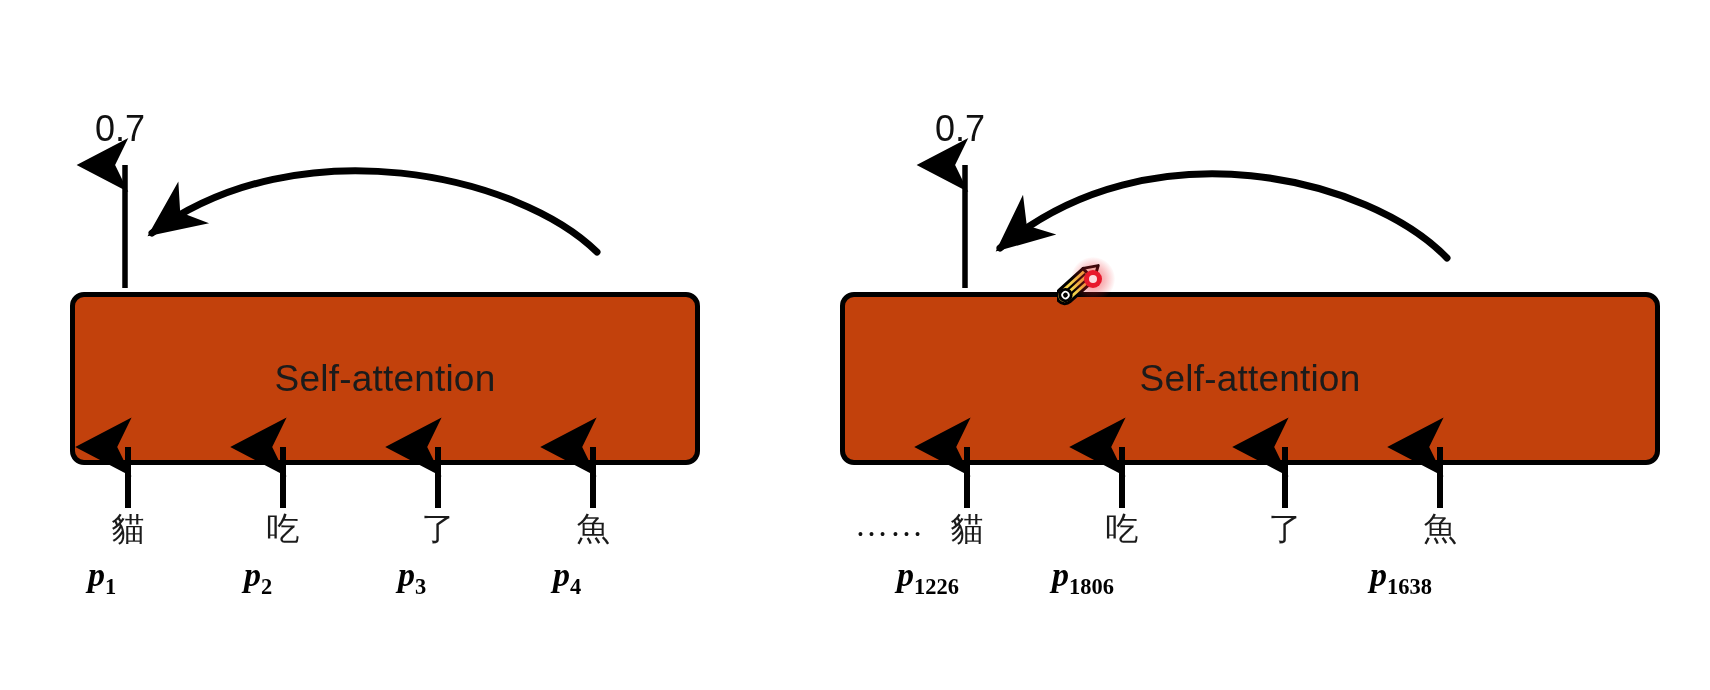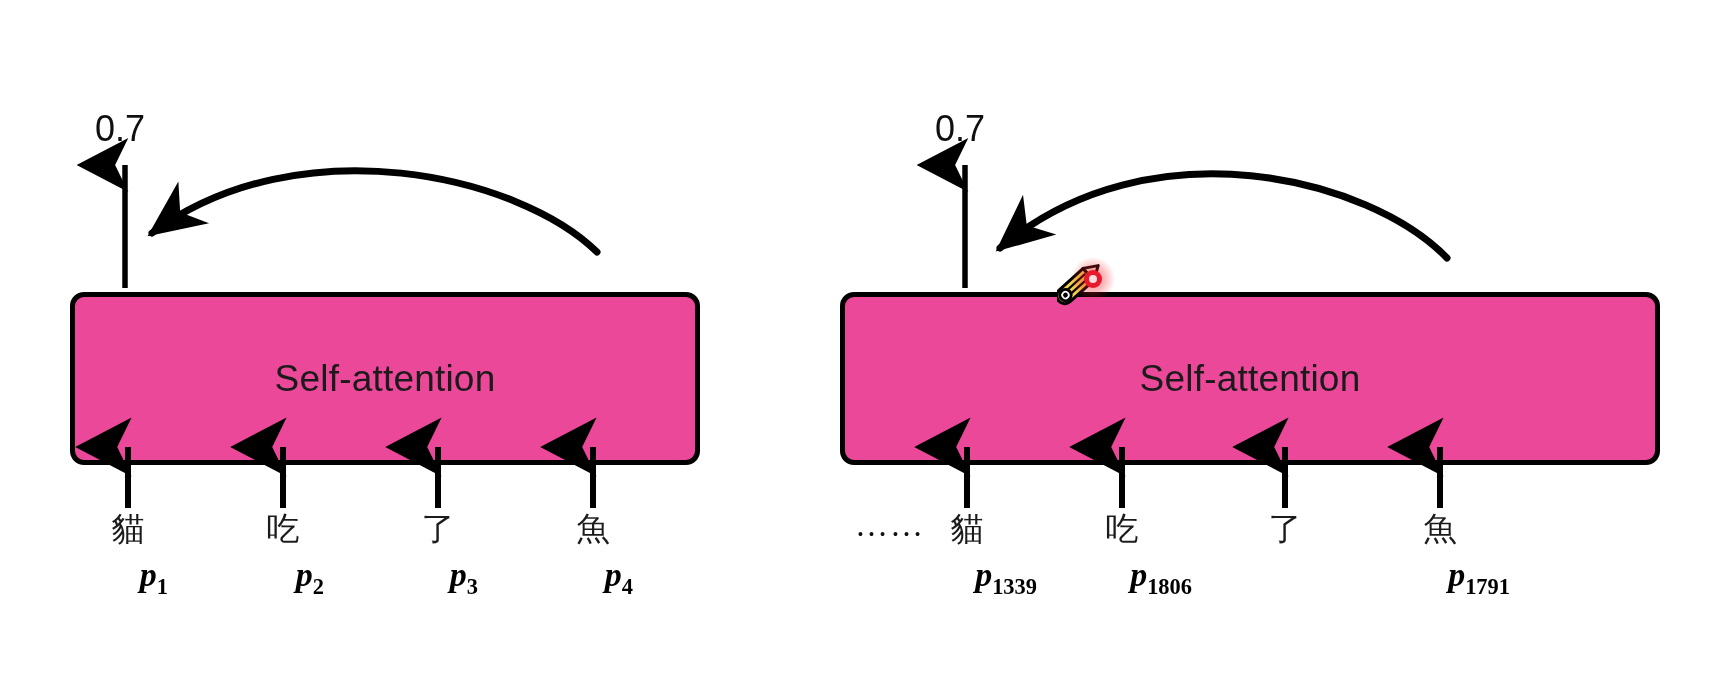--- a/index.html
+++ b/index.html
@@ -12,21 +12,21 @@
     position:relative;
   }
   #stage{position:absolute;left:0;top:0;width:1472px;height:690px;}
   .panel{position:absolute;top:0;width:855px;height:690px;}
   #panel-left{left:0;}
   #panel-right{left:855px;}
 
   
   .sa-box{
     position:absolute;
-    background:#ec4899;
+    background:#c2410c;
     border:5px solid #000000;
     border-radius:14px;
     box-sizing:border-box;
     display:flex;align-items:center;justify-content:center;
   }
   .sa-label{
     font-size:37px;
     color:#1b1b1b;
     letter-spacing:0.2px;
     white-space:nowrap;
@@ -58,21 +58,21 @@
     letter-spacing:2px;
     white-space:nowrap;
     font-family:"Liberation Serif","DejaVu Serif",serif;
   }
   .pos-label{
     position:absolute;
     font-size:34px;
     color:#000;
     font-weight:bold;
     font-style:italic;
-    text-align:right;
+    text-align:left;
     white-space:nowrap;
     font-family:"Liberation Serif","DejaVu Serif",serif;
   }
   .pos-label sub{
     font-size:0.66em;
     font-style:normal;
     font-weight:bold;
     letter-spacing:0px;
   }
 
@@ -134,27 +134,27 @@
     </div>
 
     <div class="ellipsis" style="left:-20px;top:507px;width:110px;text-align:center;">……</div>
 
     <div class="token" style="left:72px;top:507px;width:80px;">貓</div>
     <div class="token" style="left:227px;top:507px;width:80px;">吃</div>
     <div class="token" style="left:390px;top:507px;width:80px;">了</div>
     <div class="token" style="left:545px;top:507px;width:80px;">魚</div>
 
     <div class="pos-label" style="left:42px;top:556px;width:140px;">
-      <span>p</span><sub>1339</sub>
+      <span>p</span><sub>1226</sub>
     </div>
     <div class="pos-label" style="left:197px;top:556px;width:140px;">
       <span>p</span><sub>1806</sub>
     </div>
     <div class="pos-label" style="left:515px;top:556px;width:140px;">
-      <span>p</span><sub>1791</sub>
+      <span>p</span><sub>1638</sub>
     </div>
   </div>
 
   <svg class="overlay" viewBox="0 0 1710 690">
     <defs>
       <marker id="mk-up" markerWidth="11" markerHeight="11" refX="5.5" refY="9.4" orient="auto" markerUnits="strokeWidth">
         <path d="M5.5,0.6 L10.4,10 L5.5,7.6 L0.6,10 Z" fill="#000"></path>
       </marker>
       <marker id="mk-curve" markerWidth="9" markerHeight="9" refX="7.6" refY="4.5" orient="auto" markerUnits="strokeWidth">
         <path d="M8.4,4.5 L0.2,8.2 L2.6,4.5 L0.2,0.8 Z" fill="#000"></path>

